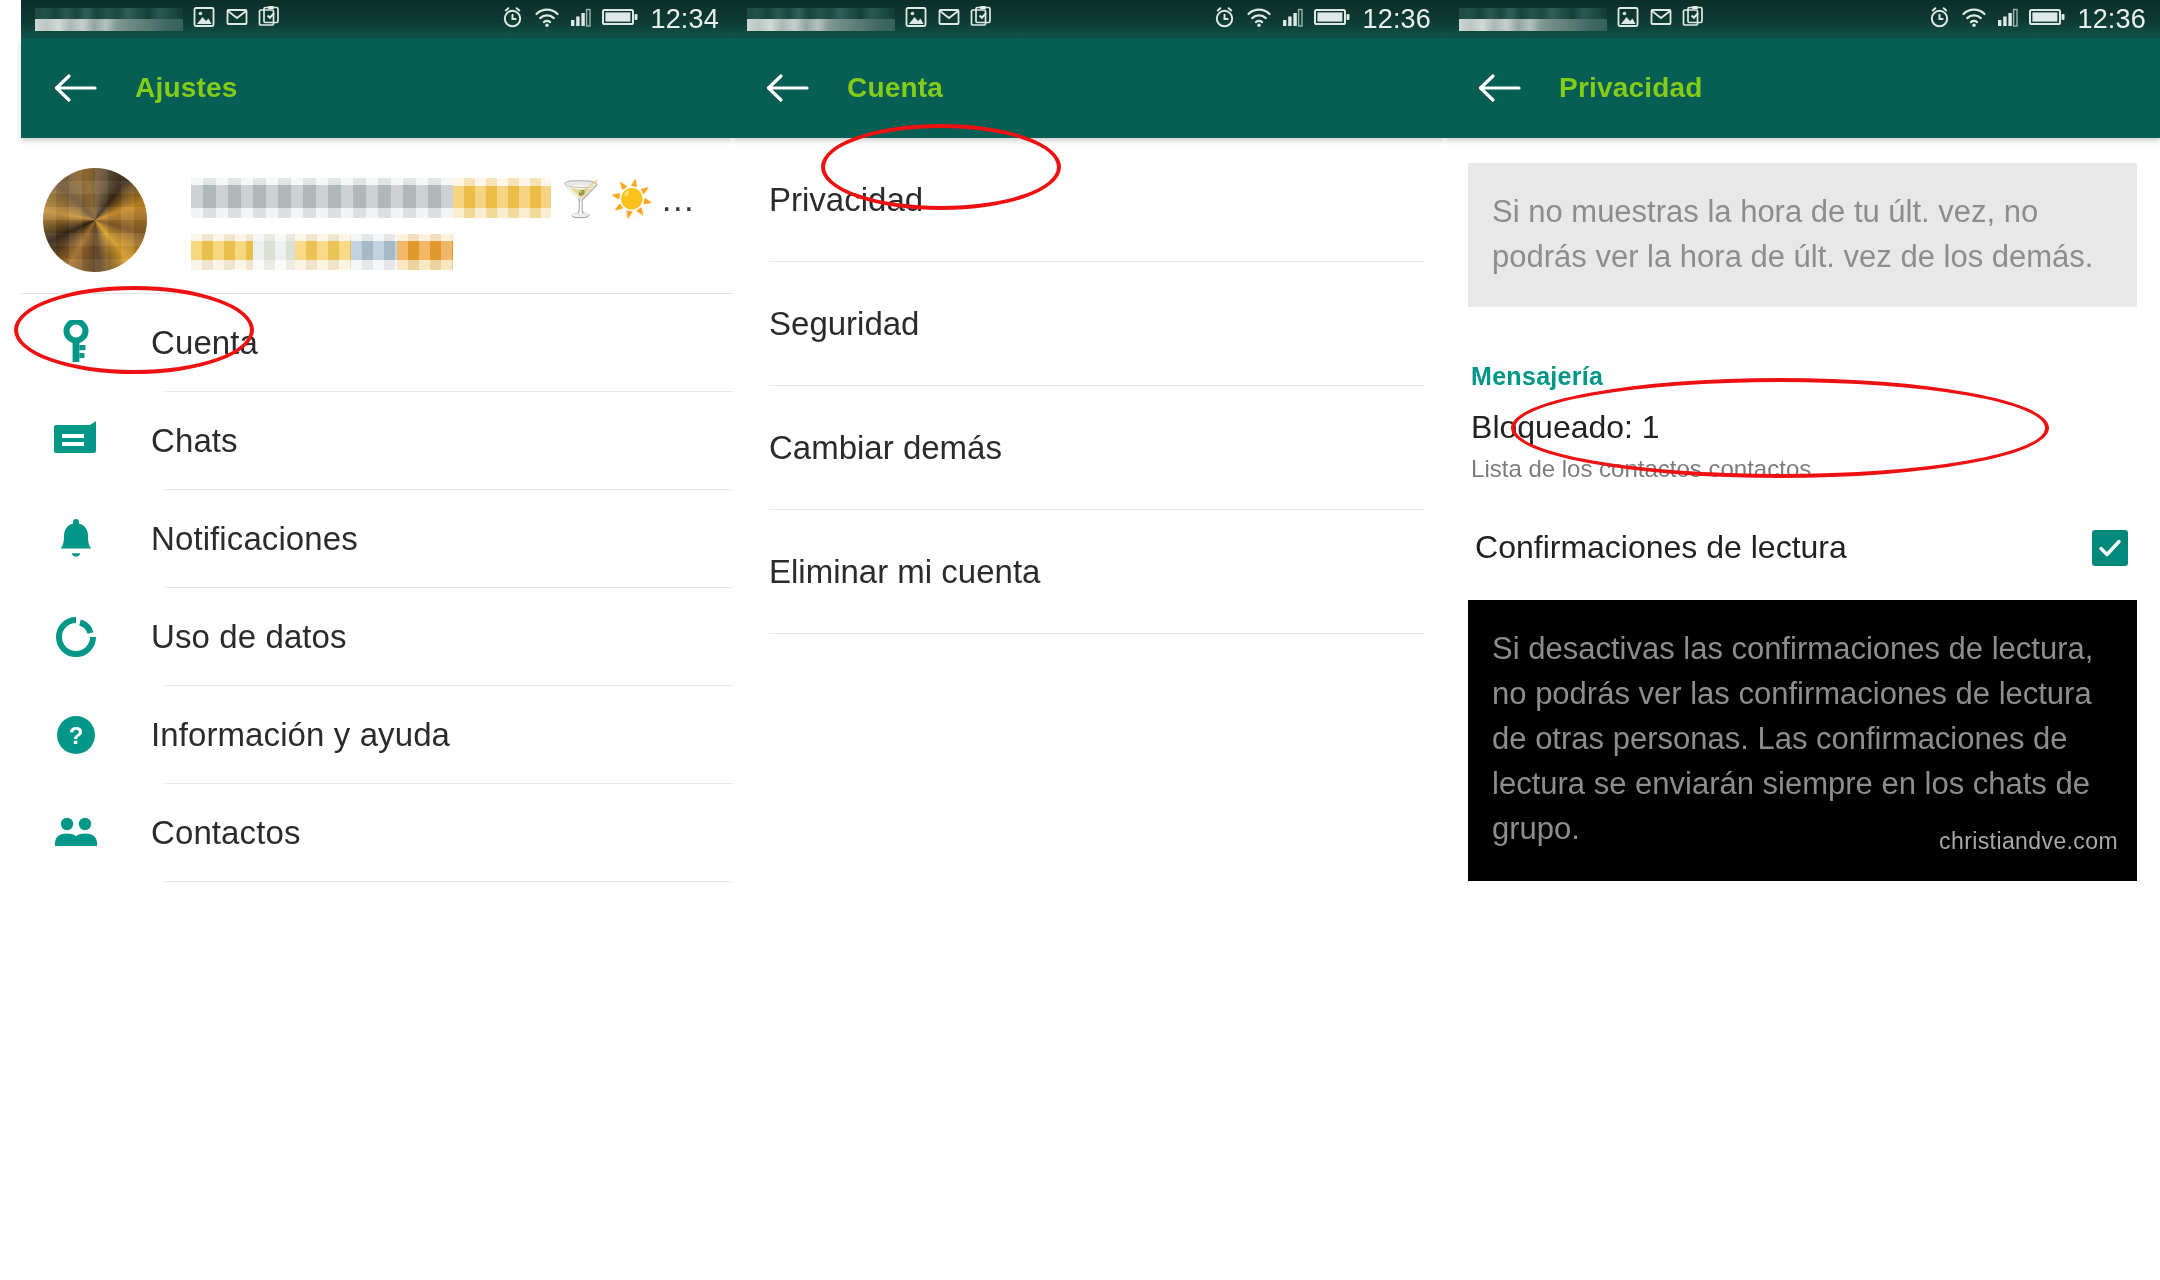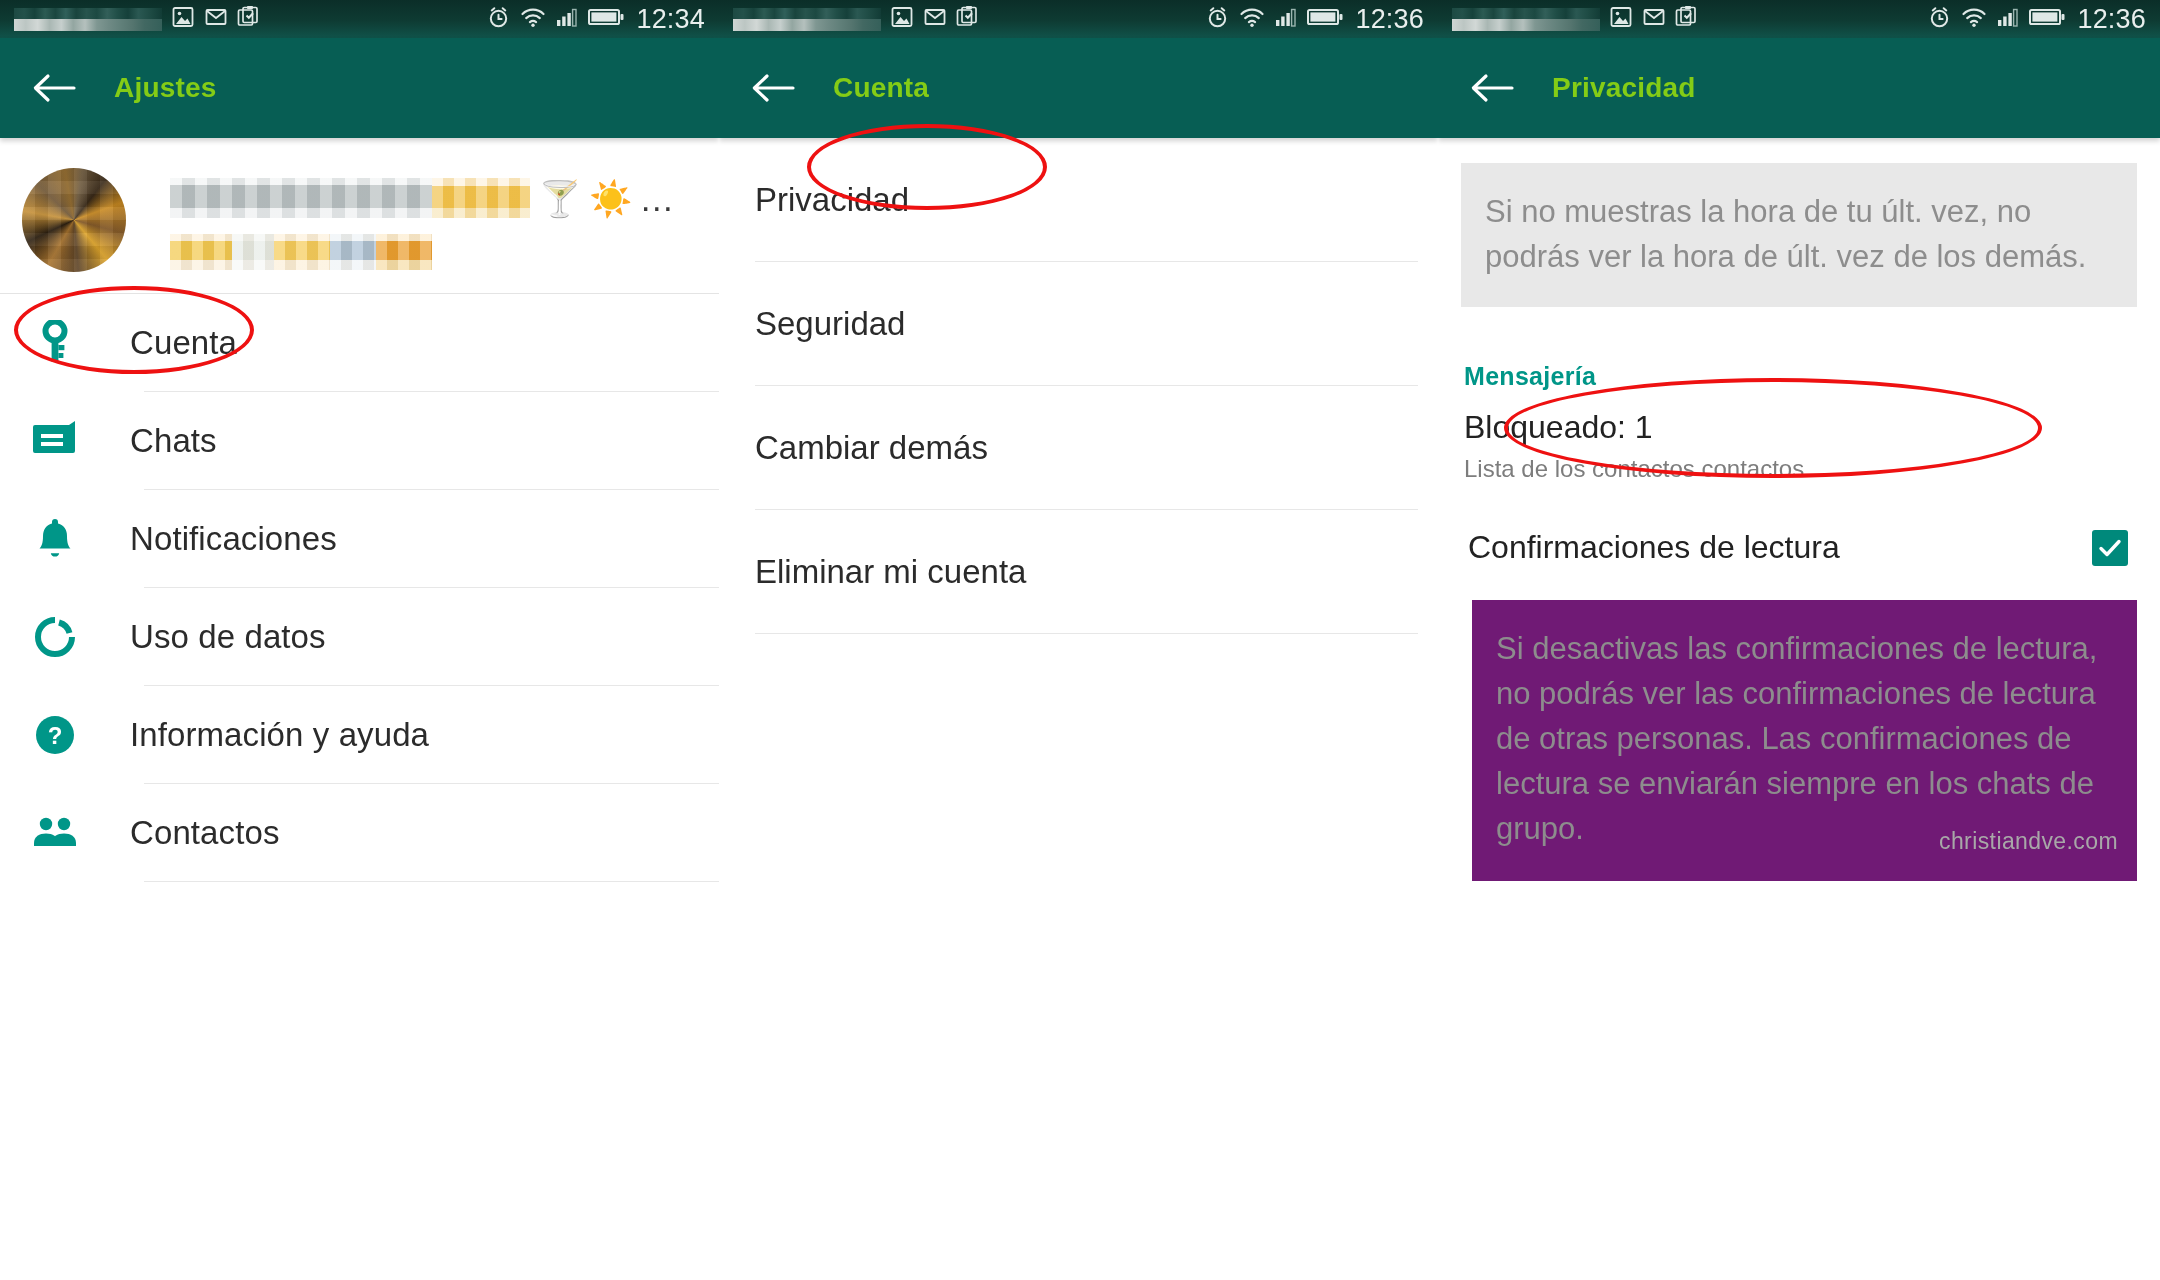--- a/index.html
+++ b/index.html
@@ -17,21 +17,21 @@
     display: flex;
     width: 2160px;
     height: 1280px;
   }
   .screen {
     position: relative;
     height: 1280px;
     background: #ffffff;
     overflow: hidden;
   }
-  .screen.s1 { width: 719px; }
+  .screen.s1 { width: 719px; padding-left: 21px; }
   .screen.s2 { width: 719px; }
   .screen.s3 { width: 722px; }
 
   
   .statusbar {
     height: 38px;
     background: linear-gradient(180deg, #0b2e28 0%, #0e3b33 55%, #10534a 100%);
     display: flex;
     align-items: center;
     padding: 0 14px;
@@ -305,22 +305,22 @@
     width: 36px;
     height: 36px;
     background: #00897b;
     border-radius: 3px;
     display: flex;
     align-items: center;
     justify-content: center;
     flex: none;
   }
   .info-block2 {
-    background: #701a75;
-    margin: 8px 23px 0 34px;
+    background: #000000;
+    margin: 8px 23px 0 23px;
     padding: 26px 24px 30px 24px;
     box-sizing: border-box;
     position: relative;
   }
   .watermark {
     position: absolute;
     right: 19px;
     bottom: 26px;
     color: #a8a8a8;
     font-size: 23px;

